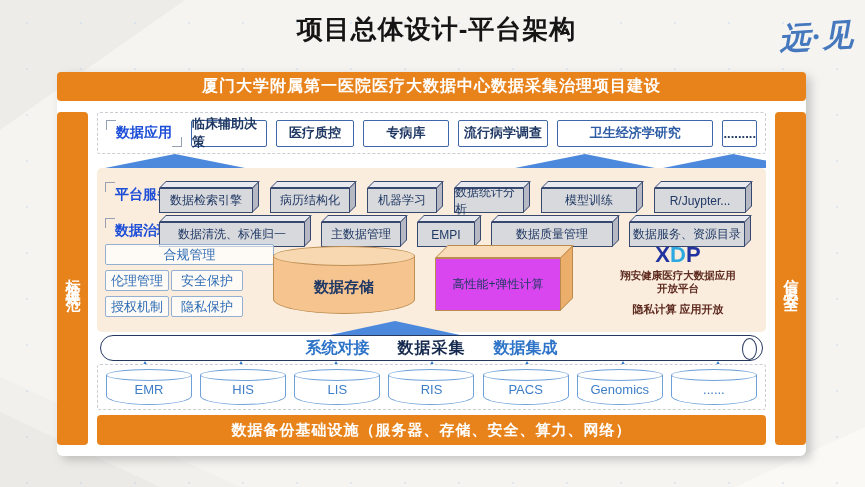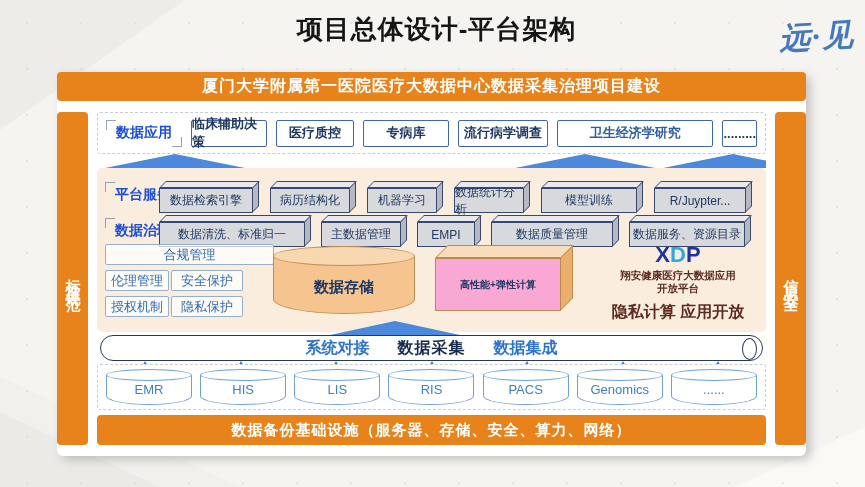--- a/index.html
+++ b/index.html
@@ -101,36 +101,36 @@
 
   .cyl{position:absolute;}
   .cyl .body{position:absolute;left:0;right:0;top:10px;bottom:0;background:#F5C48F;
     border:1.3px solid #BE8F54;border-top:none;border-radius:0 0 50% 50%/0 0 15px 15px;}
   .cyl .top{position:absolute;left:0;right:0;top:0;height:20px;background:#F8D8B0;
     border:1.3px solid #BE8F54;border-radius:50%;box-sizing:border-box;}
   .cyl .lbl{position:absolute;left:0;right:0;top:32px;text-align:center;font-weight:bold;
     font-size:15px;color:#1F3864;z-index:1;}
   .cyl-storage{left:176px;top:78px;width:142px;height:68px;}
 
-  .compute-face{position:absolute;left:338px;top:90px;width:126px;height:53px;background:#f9a8d4;
+  .compute-face{position:absolute;left:338px;top:90px;width:126px;height:53px;background:#d946ef;
     border:1.2px solid #B98B4E;display:flex;align-items:center;justify-content:center;
-    font-weight:bold;font-size:10px;color:#1F3864;box-sizing:border-box;}
+    font-weight:normal;font-size:12px;color:#1F3864;box-sizing:border-box;}
   .compute-face::before{content:"";position:absolute;left:-1px;top:-14px;width:calc(100% + 2px);
     height:13px;background:#F9DDBA;border:1.2px solid #B98B4E;box-sizing:border-box;
     transform:skewX(-45deg);transform-origin:0 100%;}
   .compute-face::after{content:"";position:absolute;left:100%;top:-1px;width:13px;
     height:calc(100% + 2px);background:#ECAF6B;border:1.2px solid #B98B4E;box-sizing:border-box;
     transform:skewY(-45deg);transform-origin:0 0;}
 
   .xdp{position:absolute;left:495px;top:76px;width:172px;text-align:center;}
   .xdp-logo{font-size:22px;font-weight:bold;letter-spacing:0;line-height:22px;}
   .xdp-x,.xdp-p{color:#2133A0;} .xdp-d{color:#2BA9E0;}
   .xdp-l1{font-size:10.5px;font-weight:bold;color:#5E2B20;margin-top:3px;line-height:13px;}
   .xdp-l2{font-size:10.5px;font-weight:bold;color:#5E2B20;line-height:13px;}
-  .xdp-l3{font-size:16px;font-weight:bold;color:#5E2B20;margin-top:7px;}
+  .xdp-l3{font-size:11px;font-weight:bold;color:#5E2B20;margin-top:7px;}
 
   .band{position:absolute;left:43px;top:263px;width:663px;height:26px;border:1.6px solid #27385E;
     border-radius:13px;background:#fff;display:flex;align-items:center;justify-content:center;
     gap:28px;box-sizing:border-box;}
   .band::after{content:"";position:absolute;right:5px;top:1.5px;width:13px;height:20px;
     border:1px solid #27385E;border-radius:50%;background:#fff;}
   .band-side{font-size:16px;color:#2E74C8;font-weight:600;}
   .band-main{font-size:16px;color:#16294F;font-weight:bold;letter-spacing:1px;}
 
   .src-panel{left:40px;top:292px;width:669px;height:46px;display:flex;align-items:flex-end;

